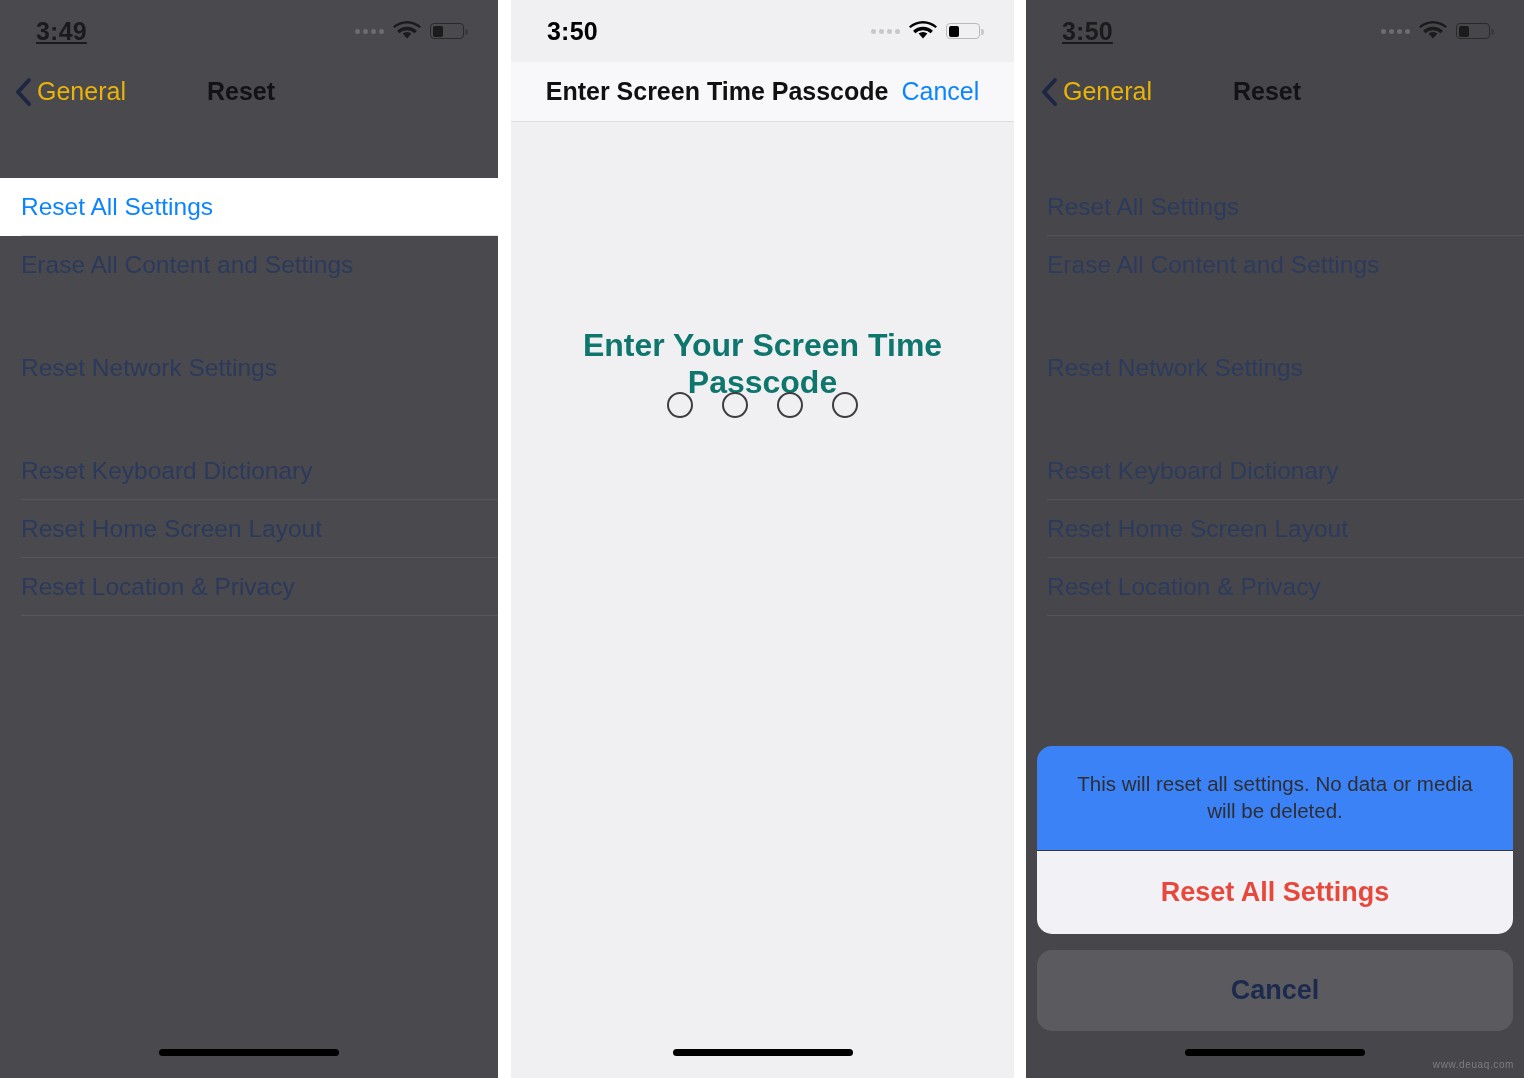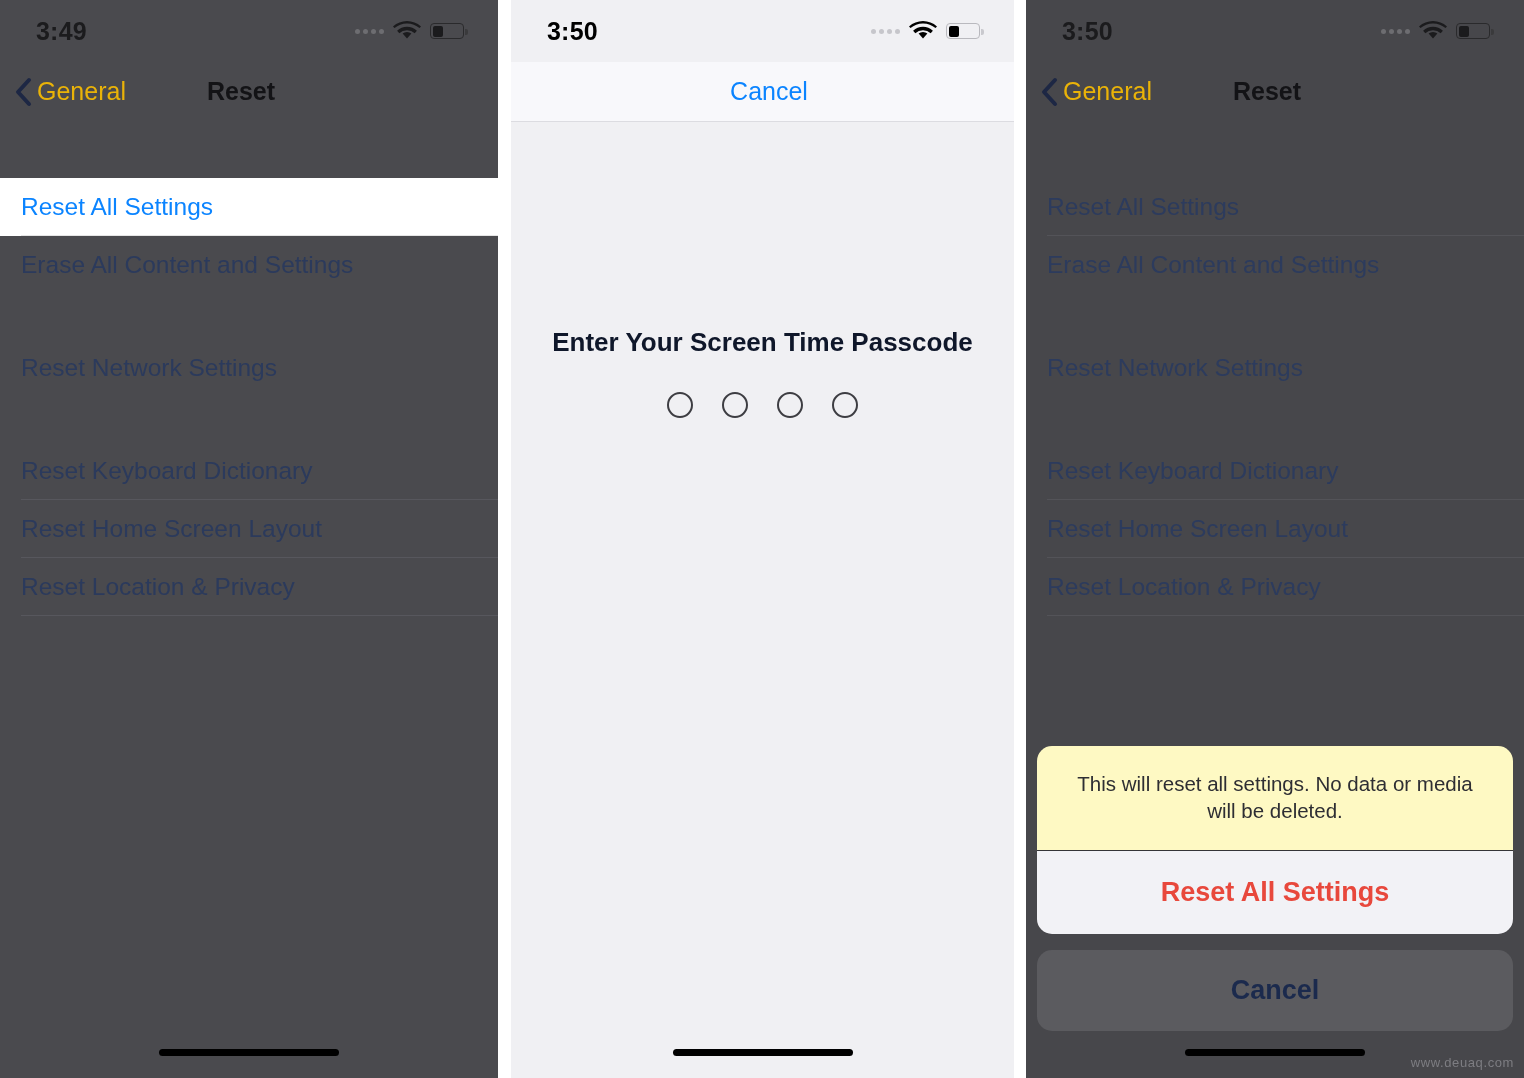--- a/index.html
+++ b/index.html
@@ -83,21 +83,21 @@
     border-radius: 0 2px 2px 0;
   }
   .batt-fill {
     position: absolute;
     left: 1.5px; top: 1.5px; bottom: 1.5px;
     width: 10px;
     border-radius: 2px;
   }
 
   
-  .dim .sb-time { color: #1b1b1d; }
+  .dim .sb-time { color: #1b1b1d; text-decoration: underline; }
   .dim .sb-dots i { background: #6d6d71; }
   .dim .batt { border-color: #2a2a2c; }
   .dim .batt::after { background: #3a3a3c; }
   .dim .batt-fill { background: #1b1b1d; }
   .dim .wifi-ico path, .dim .wifi-ico circle { fill: #1b1b1d; }
 
   
   .lite .sb-time { color: #000; }
   .lite .sb-dots i { background: #c6c6cb; }
   .lite .batt { border-color: #b9b9be; }
@@ -201,23 +201,23 @@
   .pass-body {
     height: 956px;
     background: #f0f0f3;
     position: relative;
   }
   .pass-prompt {
     position: absolute;
     top: 205px;
     left: 0; right: 0;
     text-align: center;
-    font-size: 26px;
-    font-weight: bold;
-    color: #0f172a;
+    font-size: 32px;
+    font-weight: bold;
+    color: #0f766e;
   }
   .dots {
     position: absolute;
     top: 270px;
     left: 0; right: 0;
     display: flex;
     justify-content: center;
     gap: 29px;
   }
   .dot {
@@ -233,21 +233,21 @@
     left: 11px;
     right: 11px;
     bottom: 47px;
   }
   .sheet-main {
     border-radius: 15px;
     overflow: hidden;
     margin-bottom: 16px;
   }
   .sheet-msg {
-    background: #fef9c3;
+    background: #3b82f6;
     padding: 24px 38px 26px;
     text-align: center;
     font-size: 20.5px;
     line-height: 1.33;
     color: #2e2e33;
   }
   .sheet-divider {
     height: 1px;
     background: rgba(30,30,32,0.45);
   }
@@ -283,21 +283,21 @@
     height: 7px;
     border-radius: 4px;
     background: #000;
   }
 
   
   .watermark {
     position: absolute;
     right: 10px;
     bottom: 8px;
-    font-size: 13px;
+    font-size: 10px;
     color: #7d7d82;
     letter-spacing: 0.6px;
     margin-left: 29px;
   }
 </style>
 </head>
 <body>
 
 <div class="stage">
 
@@ -381,20 +381,21 @@
           <path d="M14 9.2 a11 11 0 0 0 -7.7 3.1 l-2.2 -2.5 a14.4 14.4 0 0 1 19.8 0 l-2.2 2.5 A11 11 0 0 0 14 9.2 Z"></path>
           <path d="M14 2.4 a18.6 18.6 0 0 0 -12.5 4.7 l-1.5 -1.7 A21.7 21.7 0 0 1 14 0 a21.7 21.7 0 0 1 14 5.4 l-1.5 1.7 A18.6 18.6 0 0 0 14 2.4 Z"></path>
         </svg>
         <div class="batt">
             <div class="batt-fill"></div>
           </div>
       </div>
     </div>
 
     <div class="pass-nav">
+      <span class="pass-title">Enter Screen Time Passcode</span>
       <span class="pass-cancel">Cancel</span>
     </div>
     <div class="pass-sep"></div>
 
     <div class="pass-body">
       <div class="pass-prompt">Enter Your Screen Time Passcode</div>
       <div class="dots">
         <span class="dot"></span>
         <span class="dot"></span>
         <span class="dot"></span>

